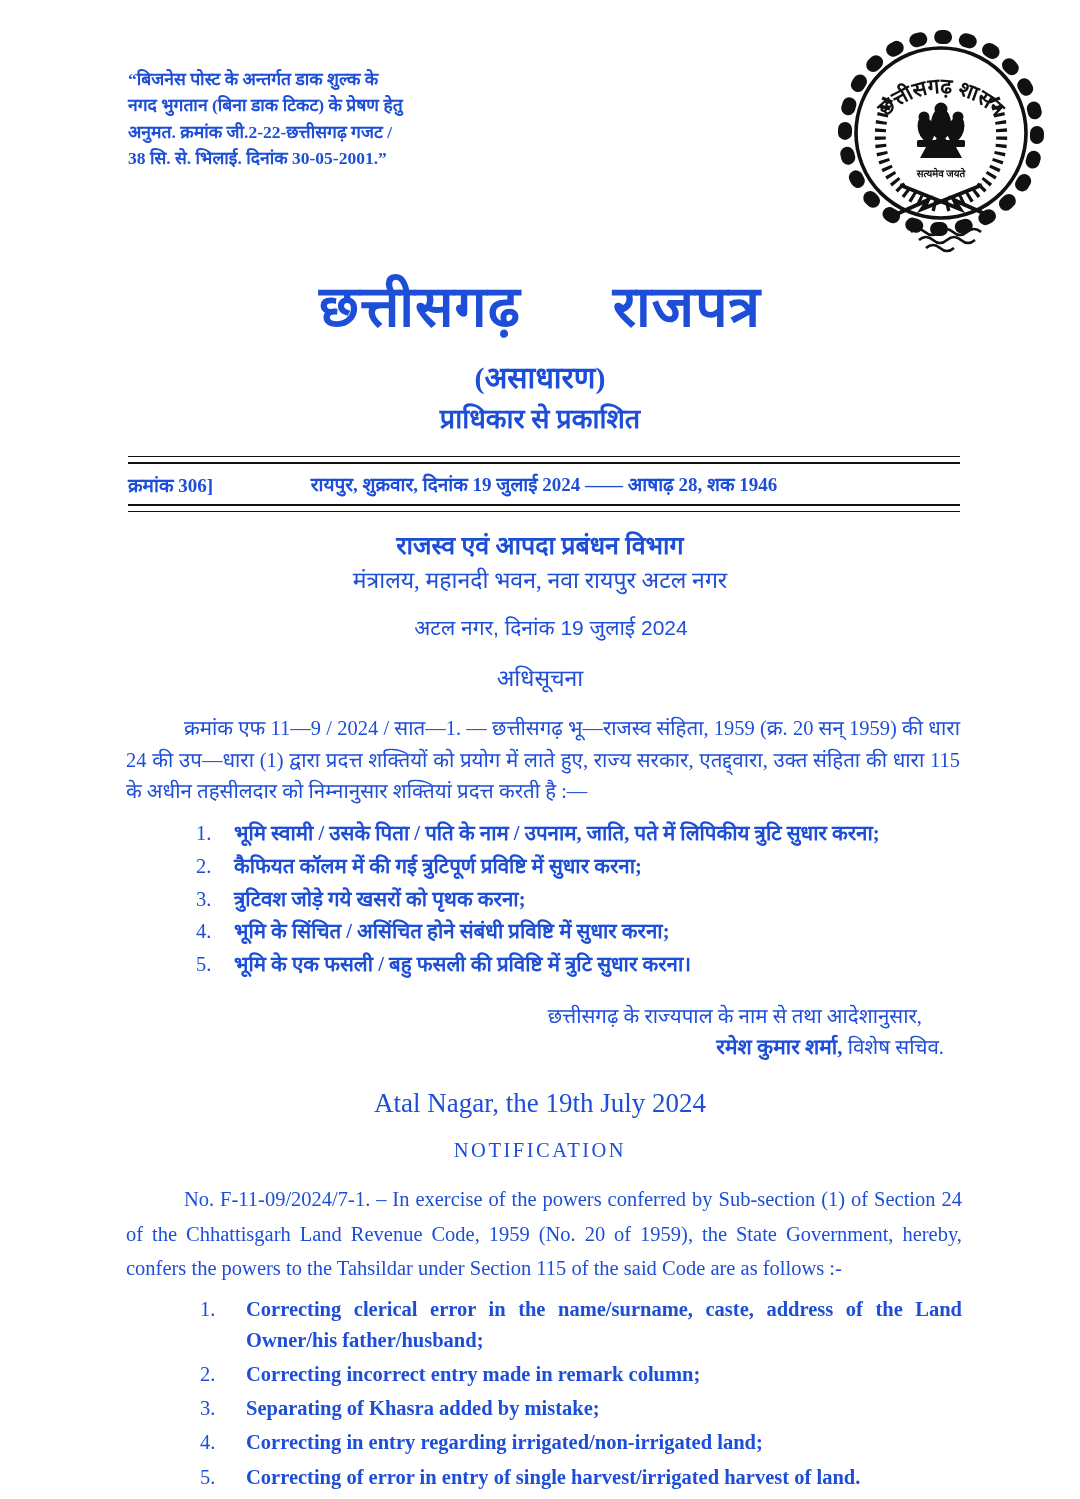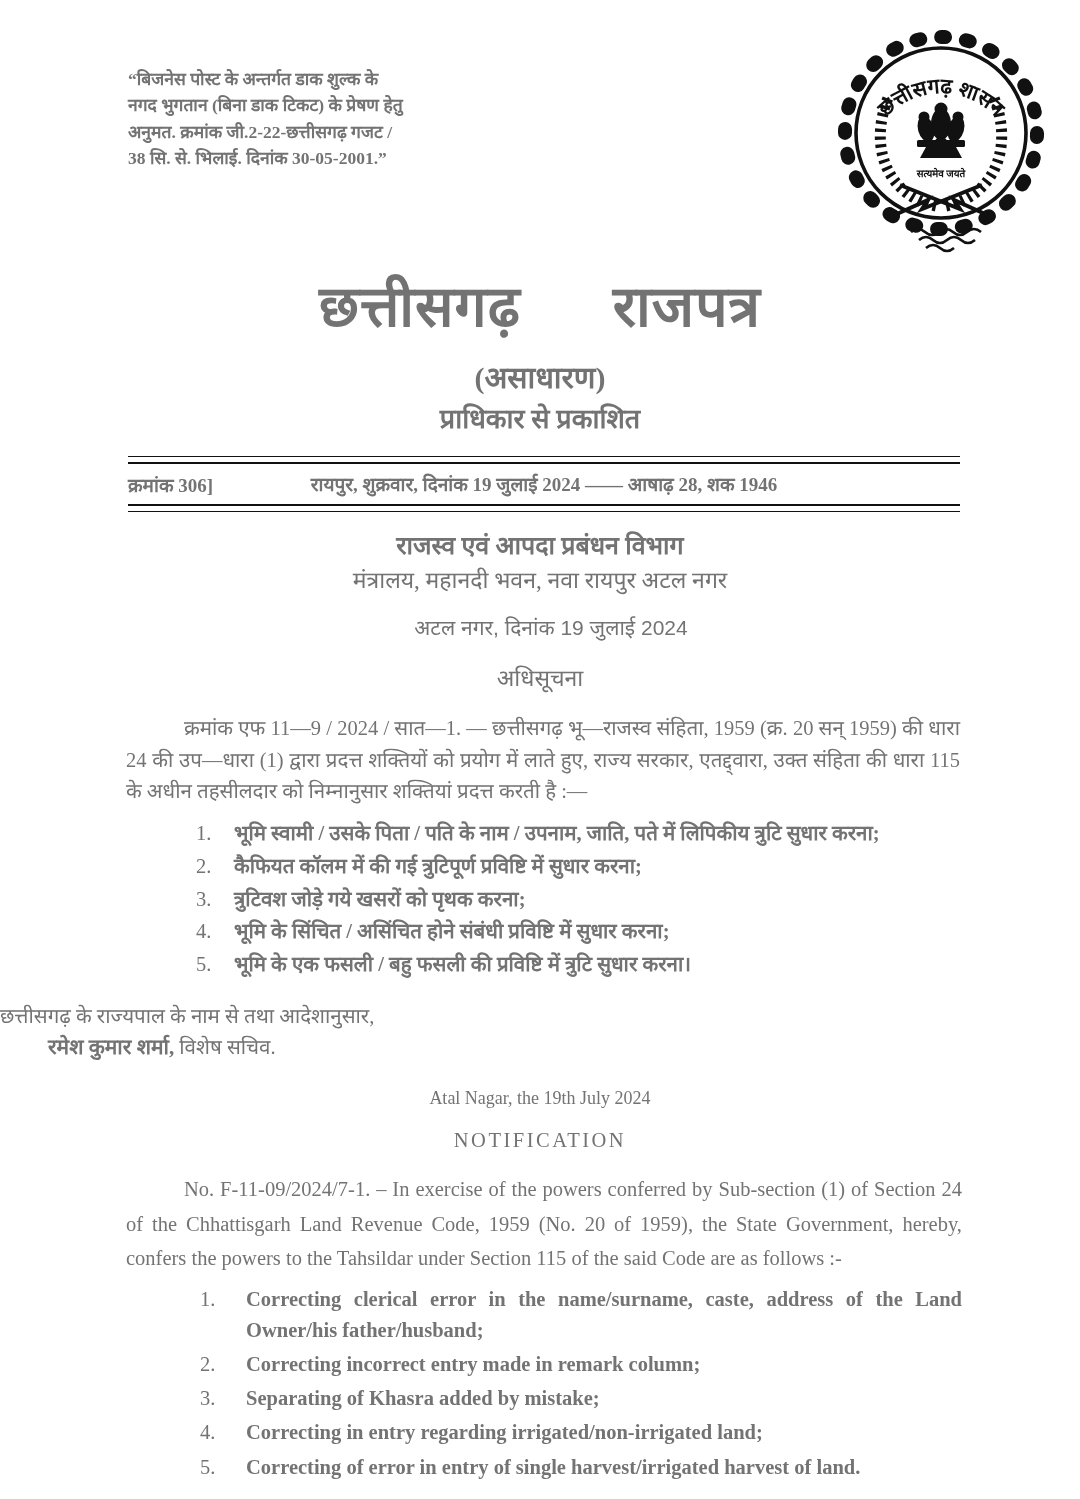--- a/index.html
+++ b/index.html
@@ -1,21 +1,21 @@
 <!DOCTYPE html>
 <html lang="hi"><head>
 <meta charset="utf-8">
 <style>
   * { margin:0; padding:0; box-sizing:border-box; }
   html,body { background:#ffffff; }
   .page {
     position:relative;
     width:1080px; height:1499px;
     background:#ffffff;
-    color:#737373;
+    color:#1d4ed8;
     font-family:"Liberation Serif", serif;
     overflow:hidden;
   }
   
   .masthead {
     display:flex; justify-content:space-between; align-items:flex-start;
     padding:30px 28px 0 128px;
   }
   .permit-note {
     width:282px; padding-top:36px;
@@ -60,26 +60,26 @@
   
   .para-hi {
     margin:18px 120px 0 126px;
     font-size:20.5px; line-height:1.55;
     text-align:justify; text-indent:58px;
   }
   .list { margin:10px 120px 0 196px; font-size:20.5px; line-height:1.5; }
   .li { display:flex; margin-top:2px; }
   .li .num { width:38px; flex:0 0 38px; }
   .li .txt { flex:1;font-weight:bold; }
-  .sig-hi { margin:22px 128px 0 0; text-align:left; font-size:20.5px; line-height:1.45; }
+  .sig-hi { margin:22px 128px 0 0; text-align:right; font-size:20.5px; line-height:1.45; }
   .sig-hi .l1 { padding-right:30px; }
   .sig-hi .l2 { padding-right:8px; }
   .sig-hi .name { font-weight:bold; font-size:21px;margin-left:48px; }
   
-  .en-dateline { margin-top:26px; text-align:center; font-size:18px; }
+  .en-dateline { margin-top:26px; text-align:center; font-size:27px; }
   .en-heading { margin-top:20px; text-align:center; font-size:20.5px; letter-spacing:2.5px; }
   .para-en {
     margin:20px 118px 0 126px;
     font-size:20.5px; line-height:1.68;
     text-align:justify; text-indent:58px;
   }
   .list-en { margin:8px 118px 0 200px; font-size:20.5px; line-height:1.52; }
   .list-en .li { margin-top:3px; }
   .list-en .num { width:46px; flex:0 0 46px; }
   .list-en .txt { text-align:justify; }

